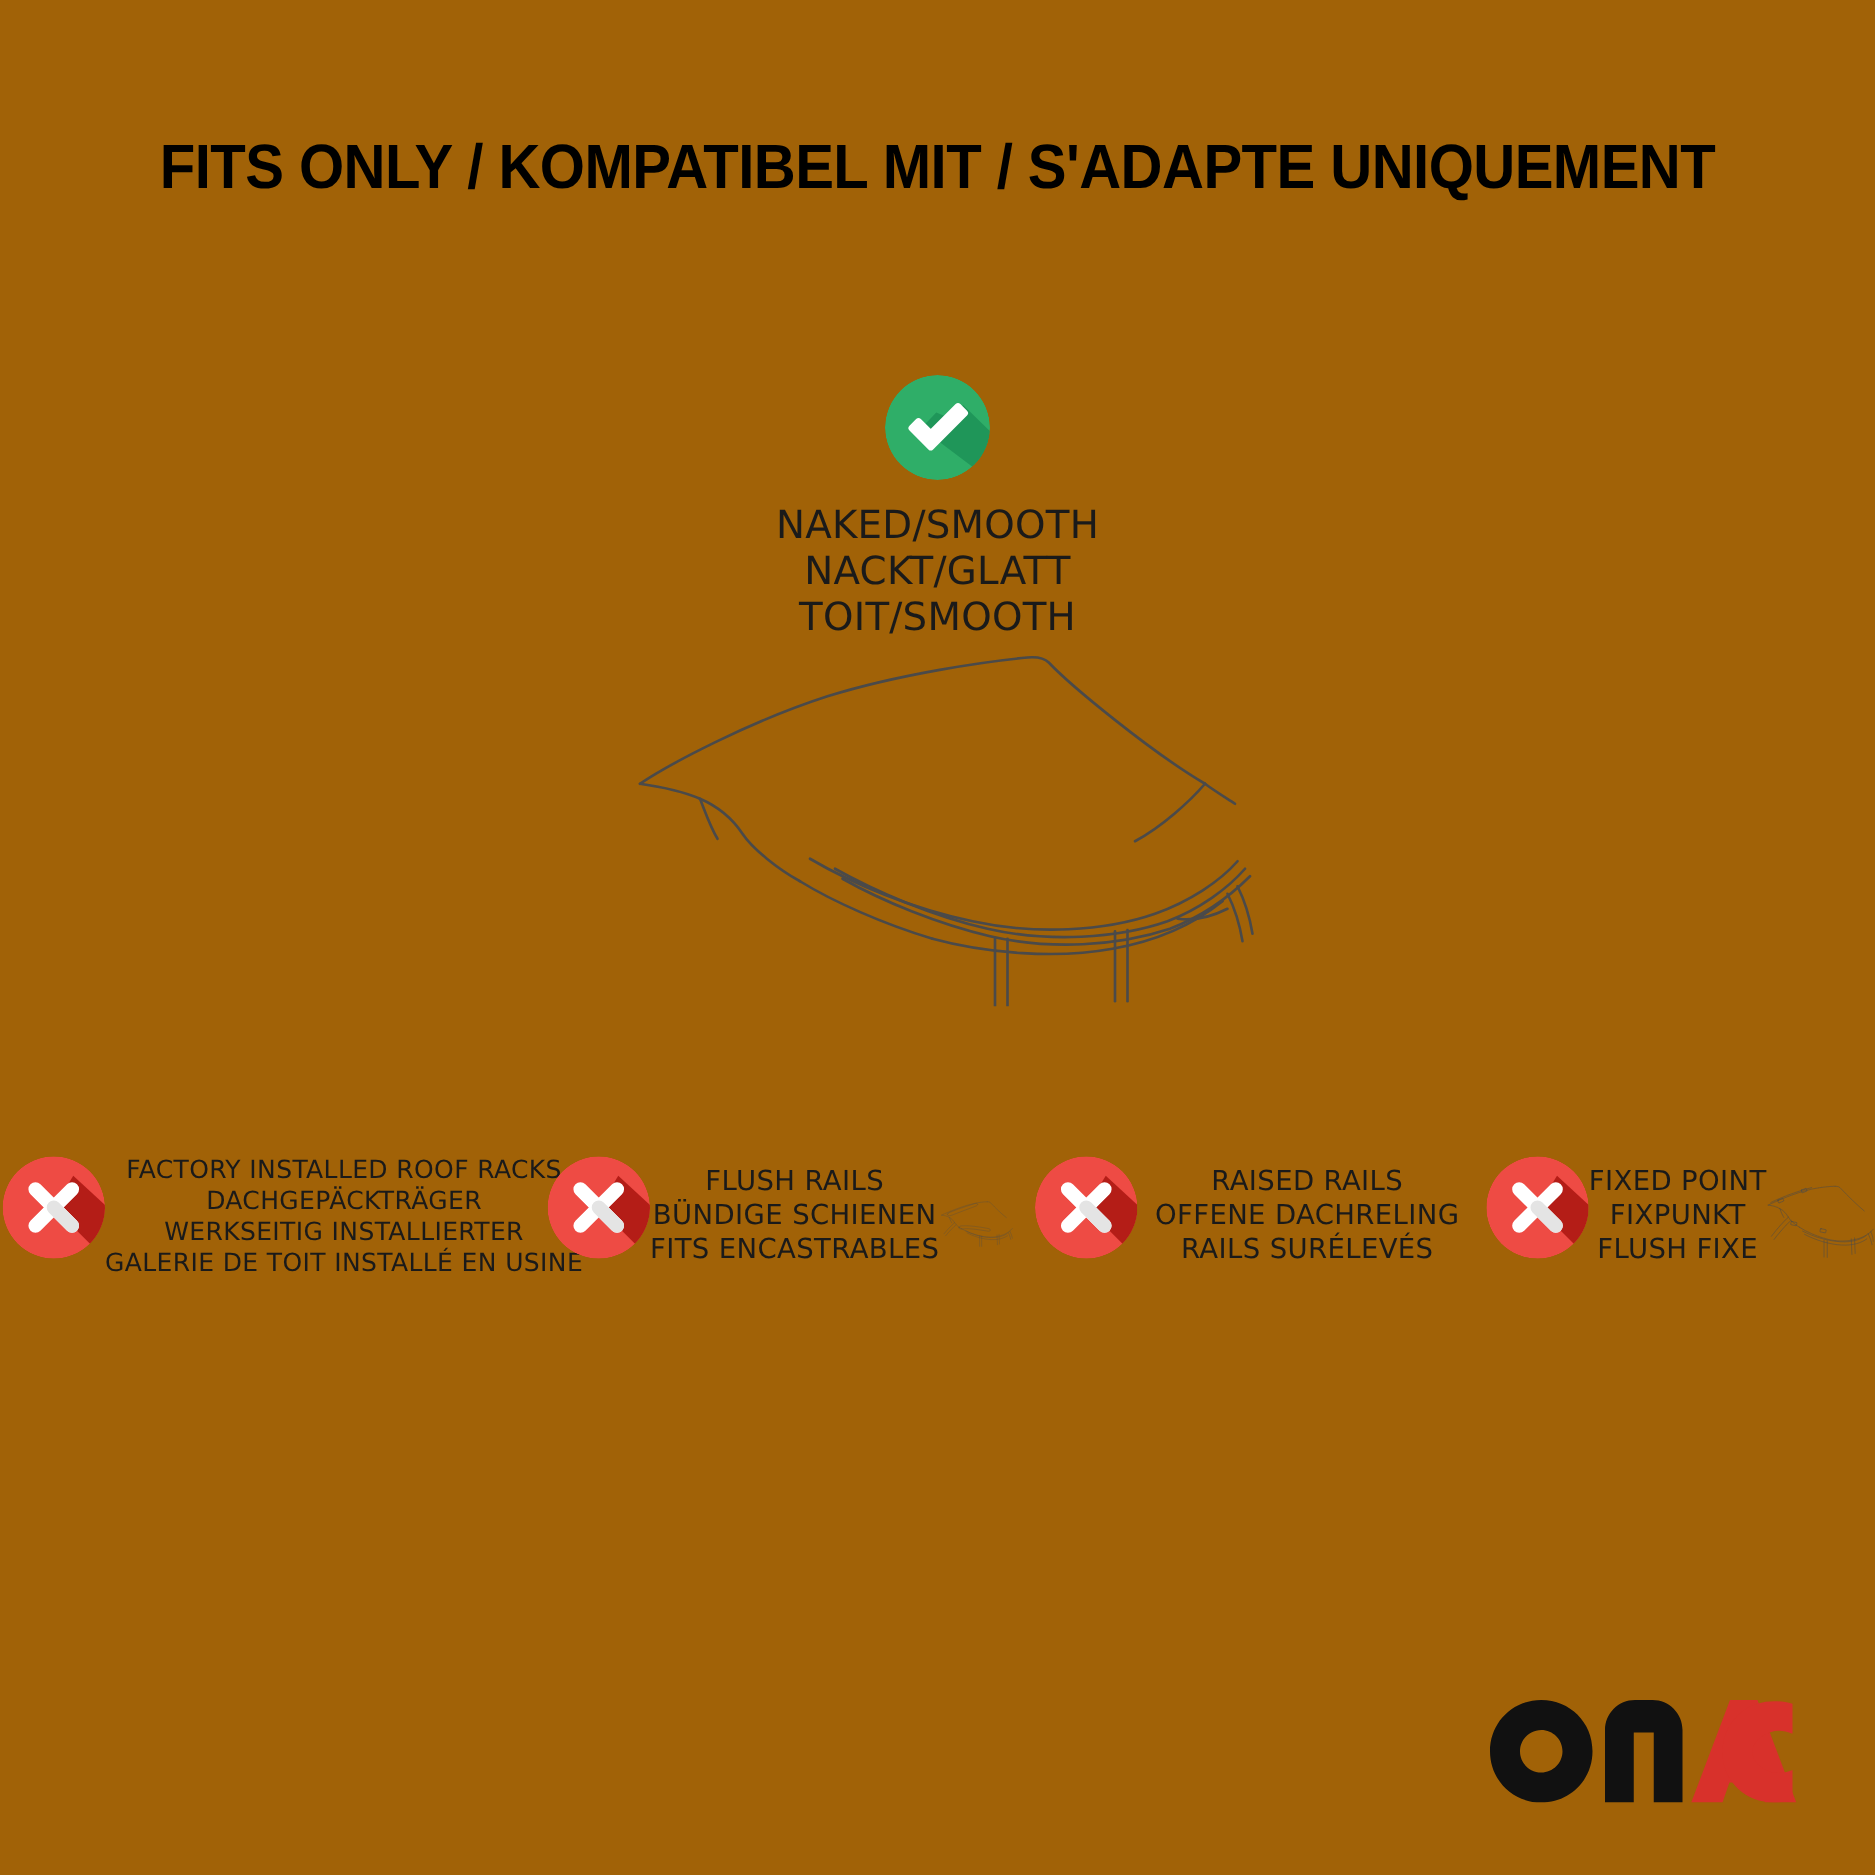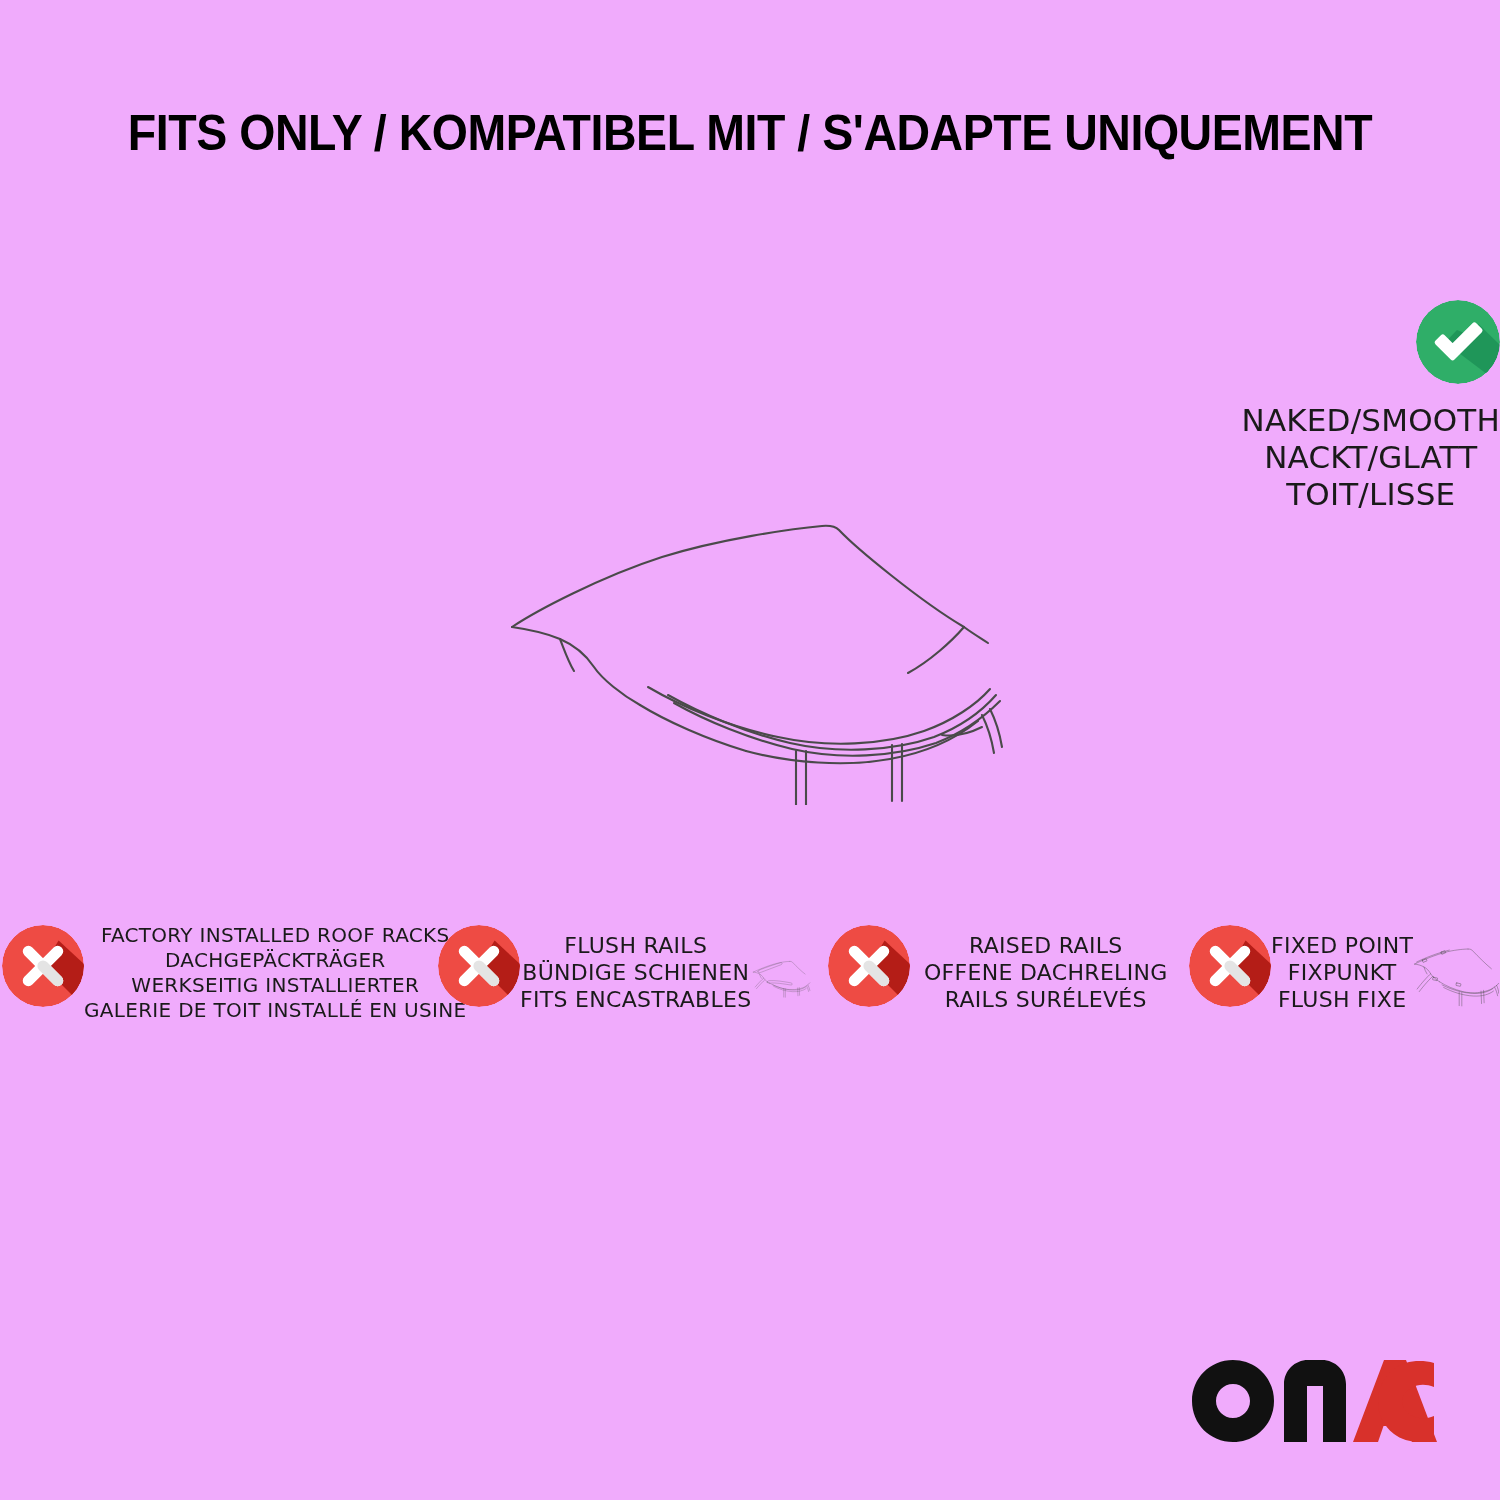--- a/index.html
+++ b/index.html
@@ -9,21 +9,21 @@
     height: 1500px;
     background: #ffffff;
     font-family: "Liberation Sans", sans-serif;
     overflow: hidden;
   }
 
   .page {
     position: relative;
     width: 1500px;
     height: 1500px;
-    background: #f0abfc;
+    background: #a16207;
     padding-left: 48px;
   }
 
   
   .title {
     position: absolute;
     top: 104px;
     left: 0;
     width: 1500px;
     text-align: center;
@@ -37,21 +37,21 @@
   }
 
   
   .approved {
     position: absolute;
     top: 300px;
     left: 0;
     width: 1500px;
     display: flex;
     flex-direction: column;
-    align-items: flex-end;
+    align-items: center;
   }
 
   .icon-badge {
     position: relative;
     width: 84px;
     height: 84px;
     border-radius: 50%;
     overflow: hidden;
     flex: none;
   }
@@ -155,21 +155,21 @@
           <path d="M30.5 41 L41 51.5 L84 84 L84 45 L62.5 24 L52 34.5 L41 30 Z" fill="#1E9458" opacity="0.92"></path>
 
           <path d="M21.5 42.5 L26.8 37.2 L36.6 47 L58.4 25.2 L63.7 30.5 L36.6 57.6 Z" fill="#ffffff" stroke="#ffffff" stroke-width="5.4" stroke-linejoin="round" stroke-linecap="round"></path>
         </g>
       </svg>
     </div>
 
     <div class="badge-label">
       <div>NAKED/SMOOTH</div>
       <div>NACKT/GLATT</div>
-      <div>TOIT/LISSE</div>
+      <div>TOIT/SMOOTH</div>
     </div>
   </div>
 
   <div class="hero-roof">
     <svg viewBox="0 0 540 290" fill="none" stroke="#4a4a4a" stroke-width="2.1" stroke-linecap="round" stroke-linejoin="round">
 
       <path d="M22 112 C46 96 110 62 172 42 C230 24 300 14 332 11
                C340 10.3 346 12 349 15
                C366 33 430 86 474 112"></path>
 

